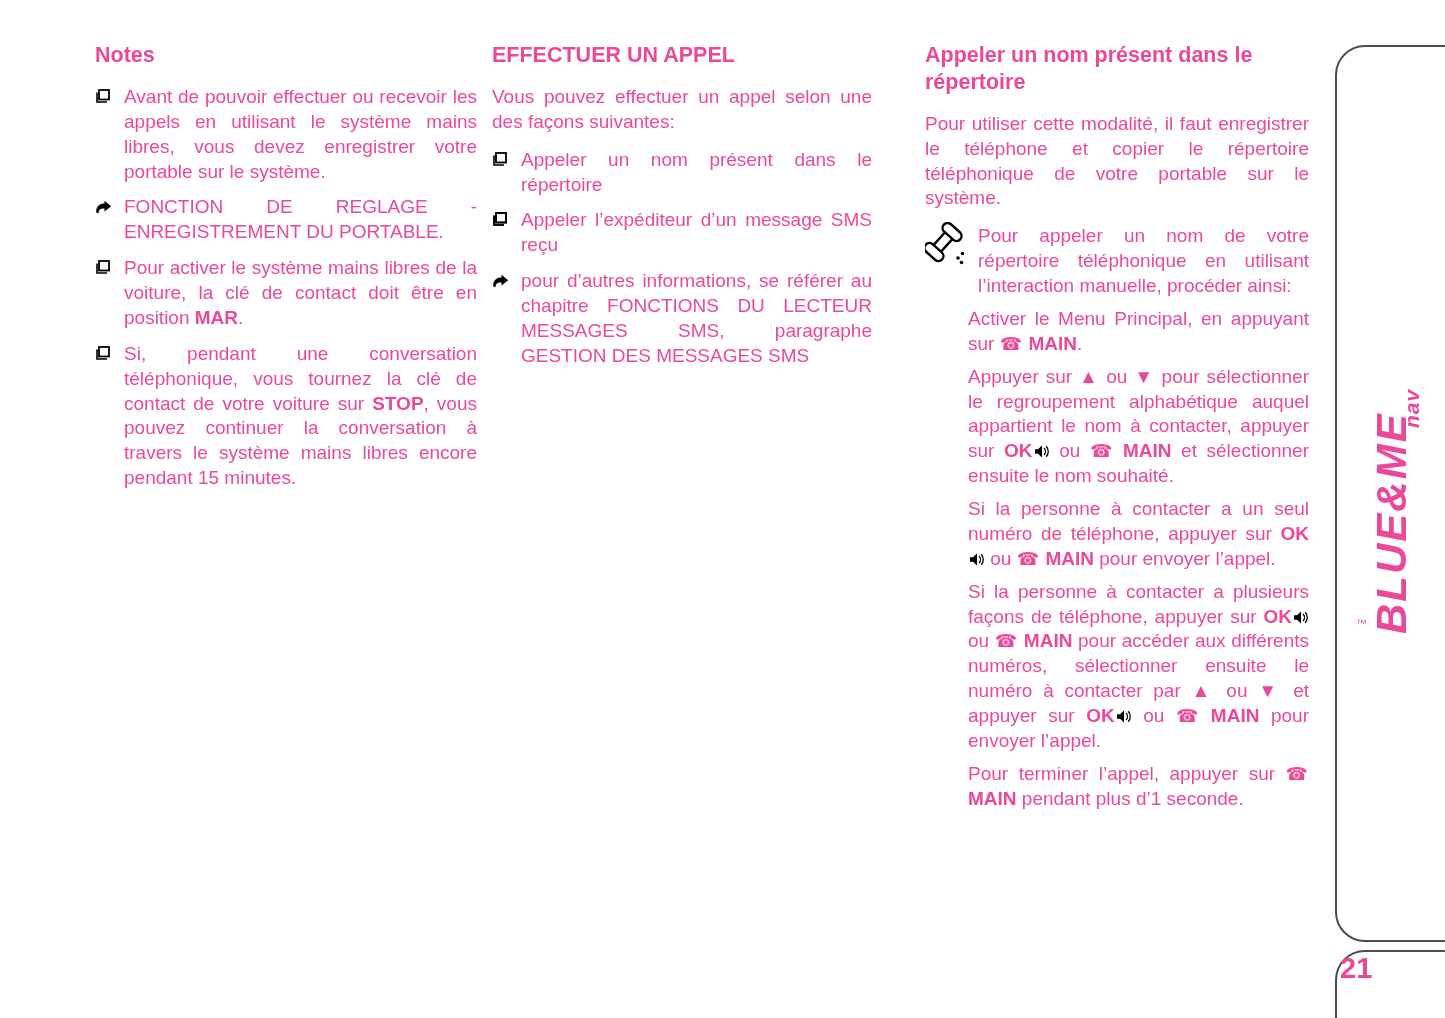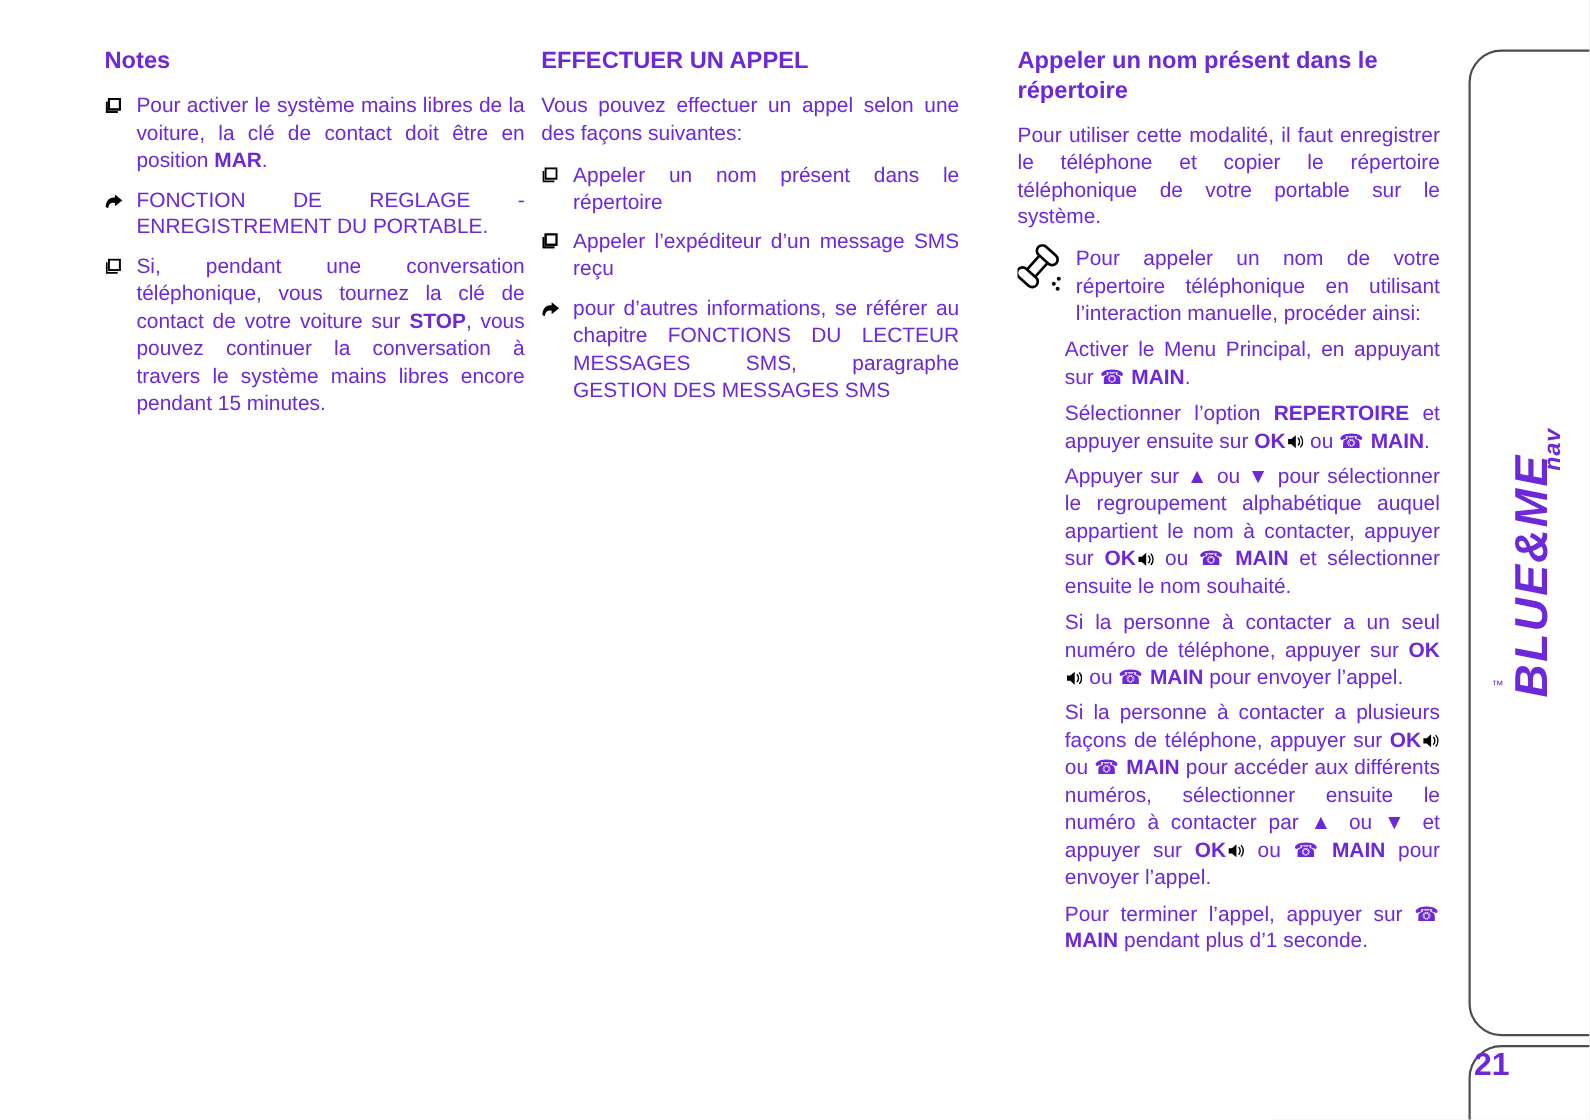--- a/index.html
+++ b/index.html
@@ -1,18 +1,18 @@
 <!DOCTYPE html>
 <html lang="fr"><head>
 <meta charset="utf-8">
 <style>
   html,body{margin:0;padding:0;background:#e8e8e8;}
   .page{
     position:relative;width:1445px;height:1018px;background:#ffffff;overflow:hidden;
-    color:#6d28d9;font-family:"Liberation Sans",sans-serif;font-size:19px;line-height:1.31;
+    color:#ec4899;font-family:"Liberation Sans",sans-serif;font-size:19px;line-height:1.31;
   }
   .col{position:absolute;top:42px;text-align:justify;}
   #col1{left:95px;width:382px;}
   #col2{left:492px;width:380px;}
   #col3{left:925px;width:384px;}
   .col-title{font-size:21.5px;font-weight:700;margin:0 0 16px 0;text-align:left;line-height:1.25;}
   #col3 .col-title{max-width:330px;}
 
   .block{position:relative;}
   .block-square,.block-arrow{padding-left:29px;margin-bottom:11px;}
@@ -54,28 +54,28 @@
 <body>
 
 <div class="page">
 
   <section class="col" id="col1">
     <h2 class="col-title">Notes</h2>
     <div>
         <div class="block block-square"><span class="bullet bullet-square"><svg width="14" height="14" viewBox="0 0 14 14">
               <rect x="3" y="1" width="10" height="9.5" fill="none" stroke="#000" stroke-width="1.8"></rect>
               <path d="M1 3.5 V13 H11" fill="none" stroke="#000" stroke-width="1.6"></path>
-            </svg></span></div>
+            </svg></span><span class="runs"><span>Avant de pouvoir effectuer ou recevoir les appels en utilisant le système mains libres, vous devez enregistrer votre portable sur le système.</span></span></div>
+        <div class="block block-arrow"><span class="bullet bullet-arrow"><svg width="17" height="15" viewBox="0 0 17 15">
+              <path d="M1.2 12.5 C0.8 6.5 5 2.8 9.5 3.6 L9.5 0.8 L16.2 6.2 L9.5 11.6 L9.5 8.6 C6.2 7.8 3.6 9.2 3.4 13.2 Z" fill="#000"></path>
+            </svg></span><span class="runs"><span>FONCTION DE REGLAGE - ENREGISTREMENT DU PORTABLE.</span></span></div>
         <div class="block block-square"><span class="bullet bullet-square"><svg width="14" height="14" viewBox="0 0 14 14">
               <rect x="3" y="1" width="10" height="9.5" fill="none" stroke="#000" stroke-width="1.8"></rect>
               <path d="M1 3.5 V13 H11" fill="none" stroke="#000" stroke-width="1.6"></path>
             </svg></span><span class="runs"><span>Pour activer le système mains libres de la voiture, la clé de contact doit être en position </span><span class="b">MAR</span><span>.</span></span></div>
-        <div class="block block-arrow"><span class="bullet bullet-arrow"><svg width="17" height="15" viewBox="0 0 17 15">
-              <path d="M1.2 12.5 C0.8 6.5 5 2.8 9.5 3.6 L9.5 0.8 L16.2 6.2 L9.5 11.6 L9.5 8.6 C6.2 7.8 3.6 9.2 3.4 13.2 Z" fill="#000"></path>
-            </svg></span><span class="runs"><span>FONCTION DE REGLAGE - ENREGISTREMENT DU PORTABLE.</span></span></div>
         <div class="block block-square"><span class="bullet bullet-square"><svg width="14" height="14" viewBox="0 0 14 14">
               <rect x="3" y="1" width="10" height="9.5" fill="none" stroke="#000" stroke-width="1.8"></rect>
               <path d="M1 3.5 V13 H11" fill="none" stroke="#000" stroke-width="1.6"></path>
             </svg></span><span class="runs"><span>Si, pendant une conversation téléphonique, vous tournez la clé de contact de votre voiture sur </span><span class="b">STOP</span><span>, vous pouvez continuer la conversation à travers le système mains libres encore pendant 15 minutes.</span></span></div>
       </div>
   </section>
 
   <section class="col" id="col2">
     <h2 class="col-title">EFFECTUER UN APPEL</h2>
     <div>
@@ -108,24 +108,20 @@
                 <rect x="7" y="1.5" width="22" height="10" rx="5"></rect>
                 <rect x="7" y="28.5" width="22" height="10" rx="5"></rect>
               </g>
               <g fill="#000">
                 <circle cx="33" cy="36" r="1.8"></circle>
                 <circle cx="37.5" cy="31.5" r="1.8"></circle>
                 <circle cx="36.5" cy="40.5" r="1.8"></circle>
               </g>
             </svg></span><span class="runs"><span>Pour appeler un nom de votre répertoire téléphonique en utilisant l’interaction manuelle, procéder ainsi:</span></span></div>
         <div class="block block-step"><span class="runs"><span>Activer le Menu Principal, en appuyant sur </span><span class="inline-icon icon-phone">☎</span><span class="b"> MAIN</span><span>.</span></span></div>
-        <div class="block block-step"><span class="runs"><span>Sélectionner l’option </span><span class="b">REPERTOIRE</span><span> et appuyer ensuite sur </span><span class="b">OK</span><span class="inline-icon icon-voice"><svg width="15" height="15" viewBox="0 0 15 15">
-                <path d="M1 5.2 h3 l4 -3.6 v11.8 L4 9.8 H1 Z" fill="#000"></path>
-                <path d="M10 4 a5 5 0 0 1 0 7 M12.2 2.3 a7.6 7.6 0 0 1 0 10.4" stroke="#000" stroke-width="1.3" fill="none"></path>
-              </svg></span><span> ou </span><span class="inline-icon icon-phone">☎</span><span class="b"> MAIN</span><span>.</span></span></div>
         <div class="block block-step"><span class="runs"><span>Appuyer sur </span><span>▲</span><span> ou </span><span>▼</span><span> pour sélectionner le regroupement alphabétique auquel appartient le nom à contacter, appuyer sur </span><span class="b">OK</span><span class="inline-icon icon-voice"><svg width="15" height="15" viewBox="0 0 15 15">
                 <path d="M1 5.2 h3 l4 -3.6 v11.8 L4 9.8 H1 Z" fill="#000"></path>
                 <path d="M10 4 a5 5 0 0 1 0 7 M12.2 2.3 a7.6 7.6 0 0 1 0 10.4" stroke="#000" stroke-width="1.3" fill="none"></path>
               </svg></span><span> ou </span><span class="inline-icon icon-phone">☎</span><span class="b"> MAIN</span><span> et sélectionner ensuite le nom souhaité.</span></span></div>
         <div class="block block-step"><span class="runs"><span>Si la personne à contacter a un seul numéro de téléphone, appuyer sur </span><span class="b">OK</span><span class="inline-icon icon-voice"><svg width="15" height="15" viewBox="0 0 15 15">
                 <path d="M1 5.2 h3 l4 -3.6 v11.8 L4 9.8 H1 Z" fill="#000"></path>
                 <path d="M10 4 a5 5 0 0 1 0 7 M12.2 2.3 a7.6 7.6 0 0 1 0 10.4" stroke="#000" stroke-width="1.3" fill="none"></path>
               </svg></span><span> ou </span><span class="inline-icon icon-phone">☎</span><span class="b"> MAIN</span><span> pour envoyer l’appel.</span></span></div>
         <div class="block block-step"><span class="runs"><span>Si la personne à contacter a plusieurs façons de téléphone, appuyer sur </span><span class="b">OK</span><span class="inline-icon icon-voice"><svg width="15" height="15" viewBox="0 0 15 15">
                 <path d="M1 5.2 h3 l4 -3.6 v11.8 L4 9.8 H1 Z" fill="#000"></path>

